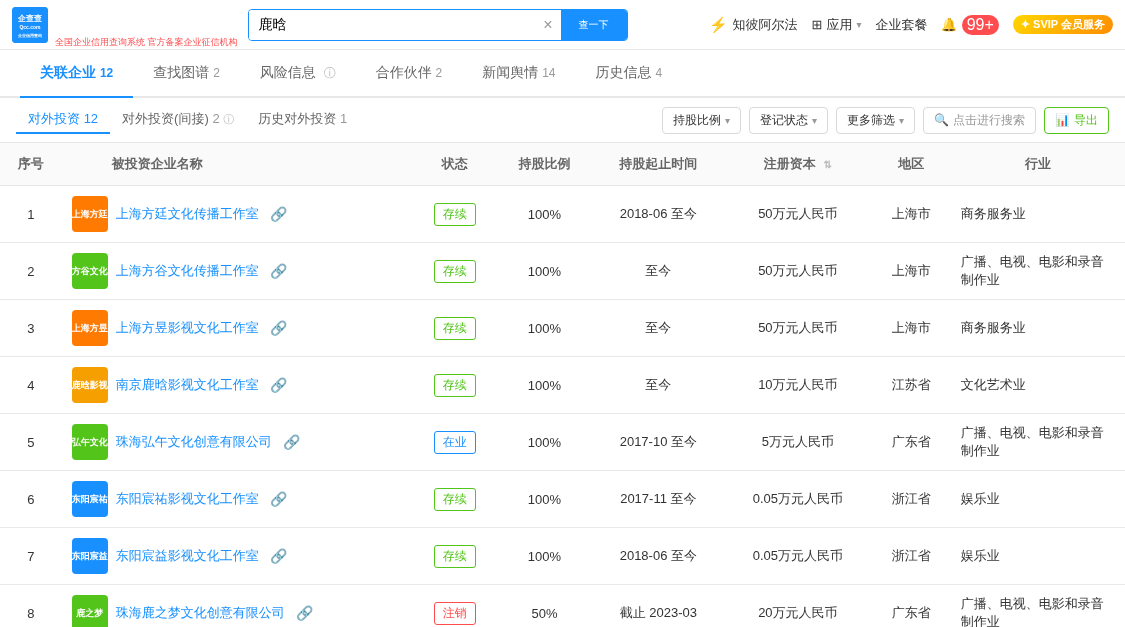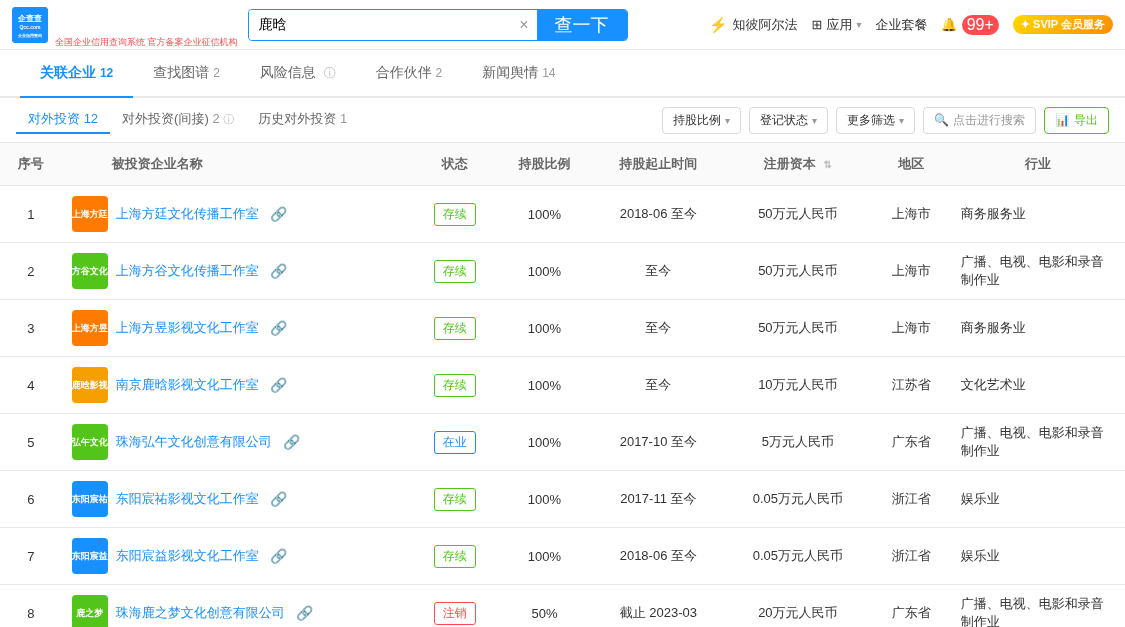--- a/index.html
+++ b/index.html
@@ -37,21 +37,21 @@
     }
     .search-input {
       border: none; outline: none; padding: 0 10px;
       font-size: 14px; width: 100%; height: 100%;
     }
     .search-clear {
       padding: 0 8px; color: #999; cursor: pointer; font-size: 16px;
     }
     .search-btn {
       background: #1890ff; color: white; border: none;
-      padding: 0 18px; height: 100%; cursor: pointer; font-size: 18px; white-space: nowrap;
+      padding: 0 18px; height: 100%; cursor: pointer; font-size: 10px; white-space: nowrap;
     }
     .header-actions {
       display: flex; align-items: center; gap: 14px; margin-left: auto;
     }
     .header-action-item {
       display: flex; align-items: center; gap: 4px;
       color: #333; font-size: 13px; cursor: pointer;
     }
     .header-action-item .ai-icon {
       color: #1890ff; font-size: 15px; font-weight: bold;
@@ -228,20 +228,24 @@
     <span>风险信息</span>
     <span style="color:#bbb;margin-left:4px;font-size:12px;">ⓘ</span>
   </div>
   <div class="nav-tab">
     <span>合作伙伴</span>
     <span class="tab-count">2</span>
   </div>
   <div class="nav-tab">
     <span>新闻舆情</span>
     <span class="tab-count">14</span>
+  </div>
+  <div class="nav-tab">
+    <span>历史信息</span>
+    <span class="tab-count">4</span>
   </div>
 </div>
 
 <div class="sub-tabs">
   <div class="sub-tab active">
     <span>对外投资</span>
     <span style="color:#1890ff;"> 12</span>
   </div>
   <div class="sub-tab">
     <span>对外投资(间接)</span>

